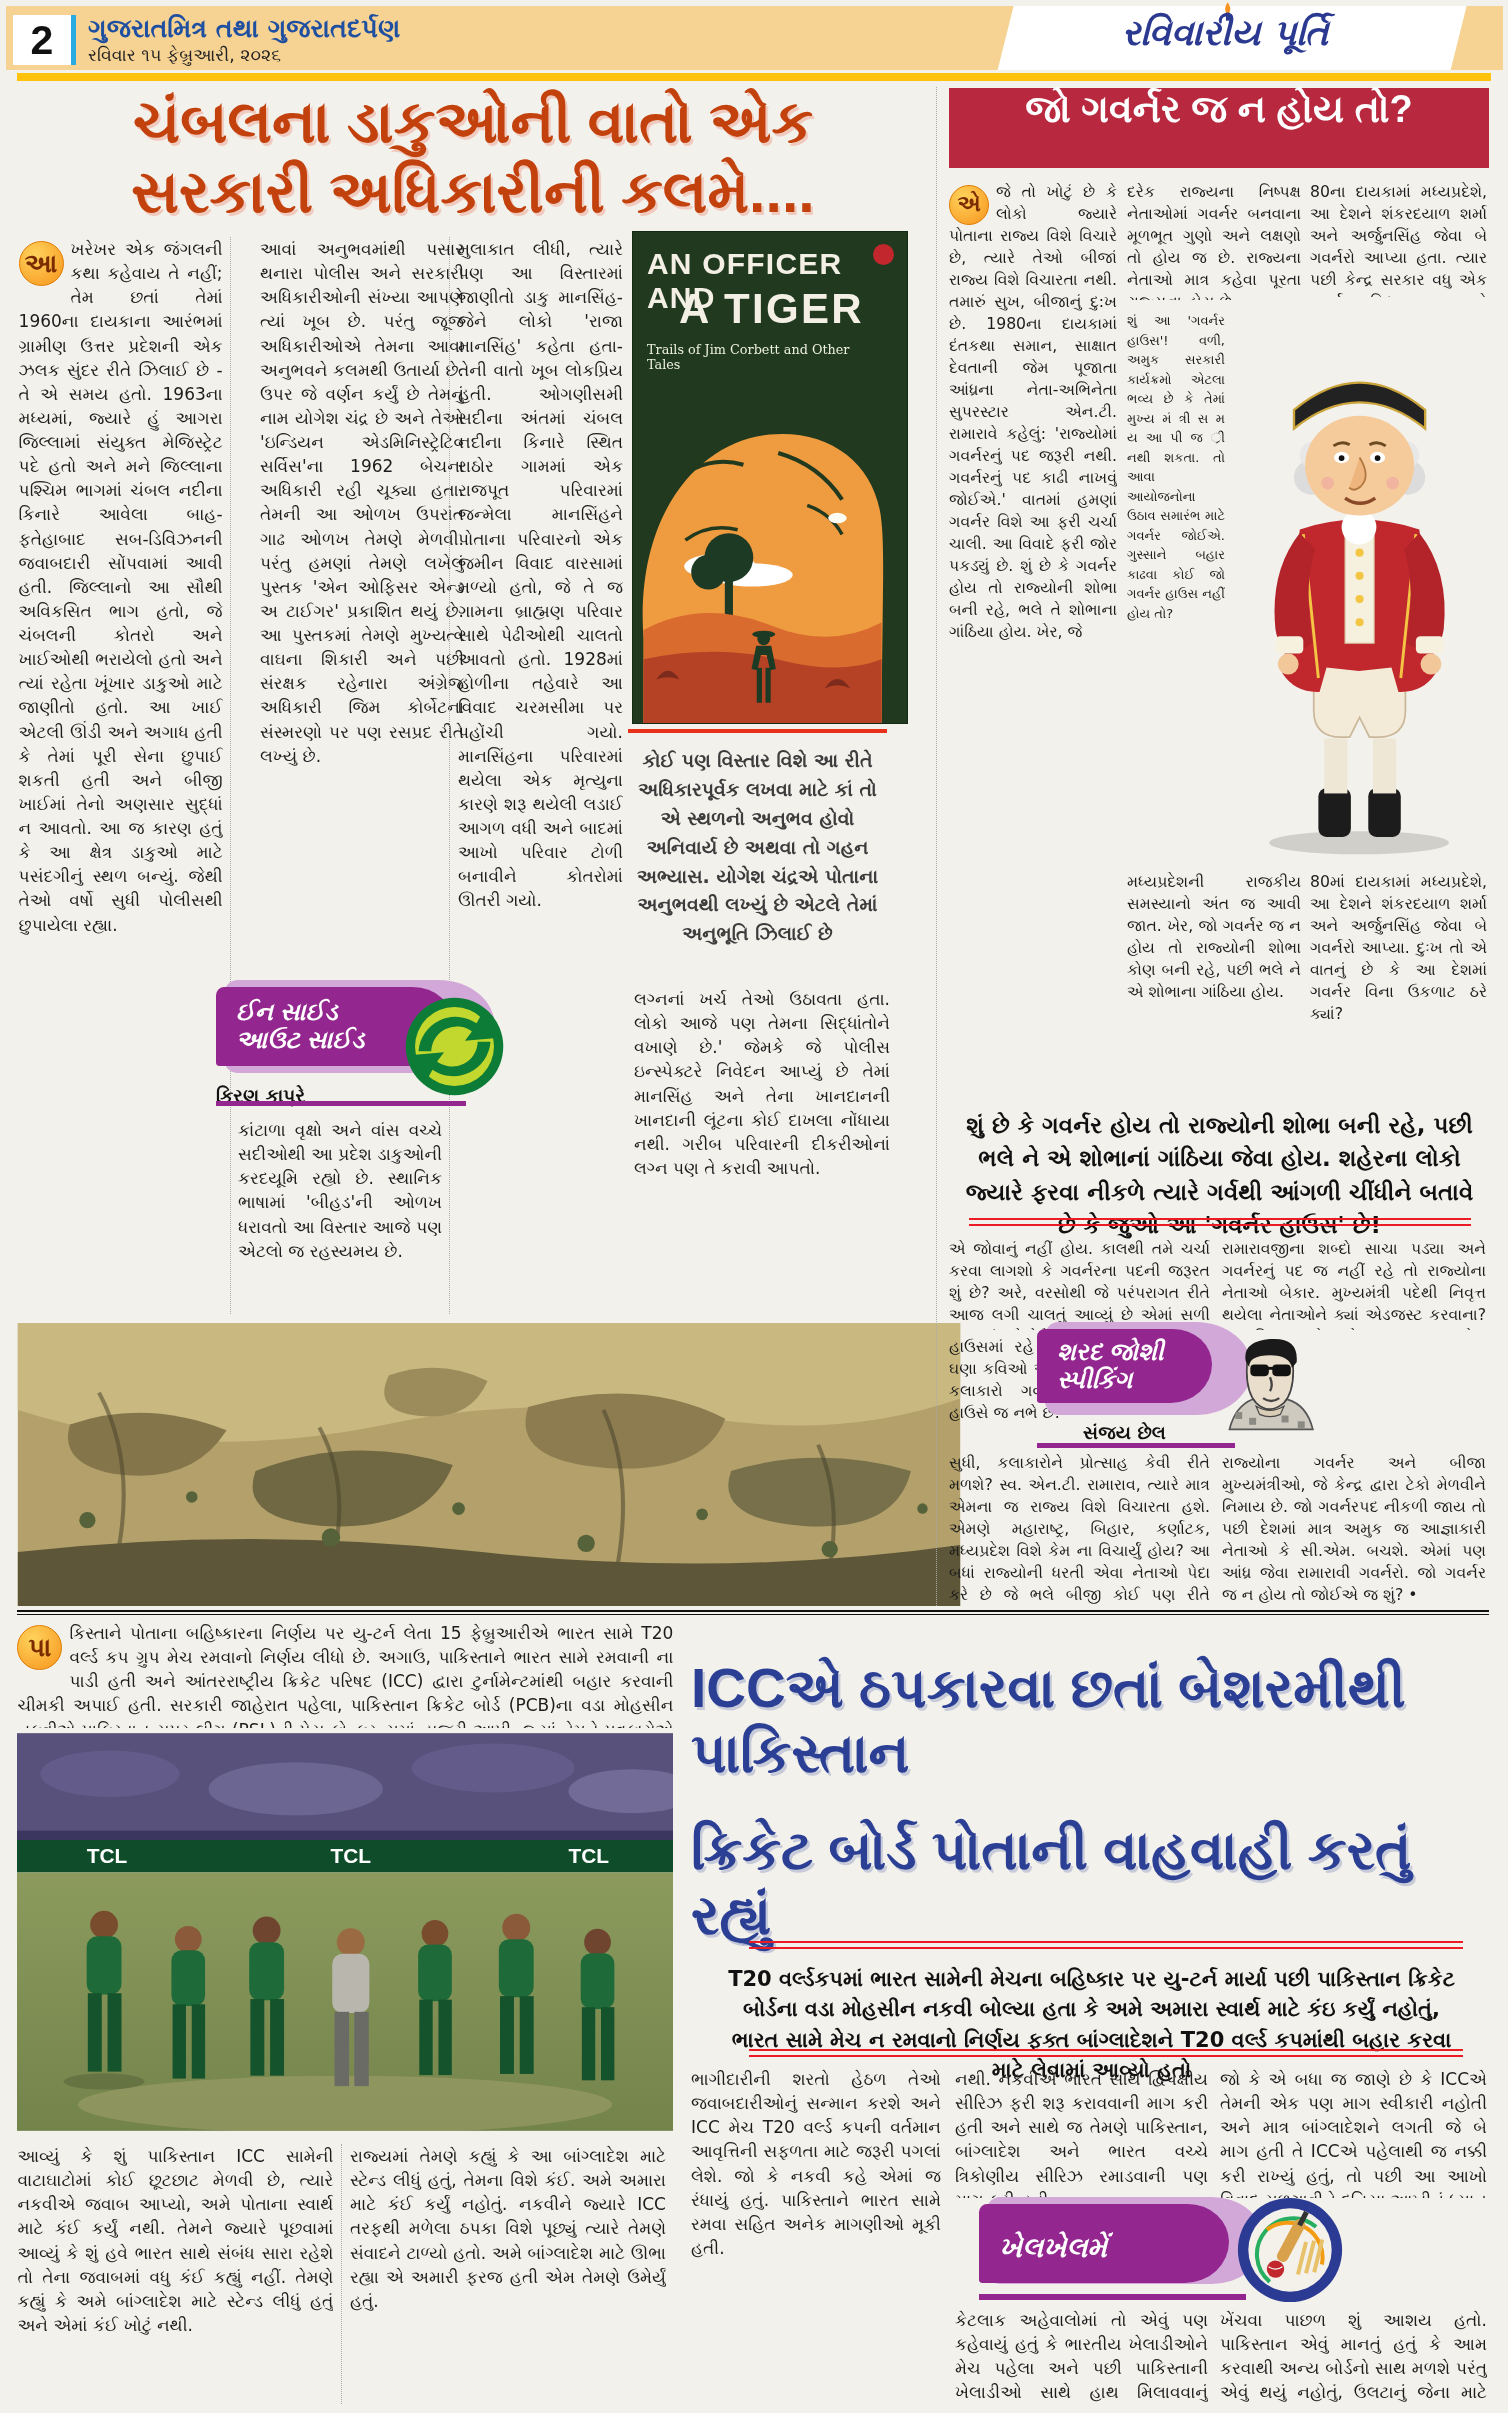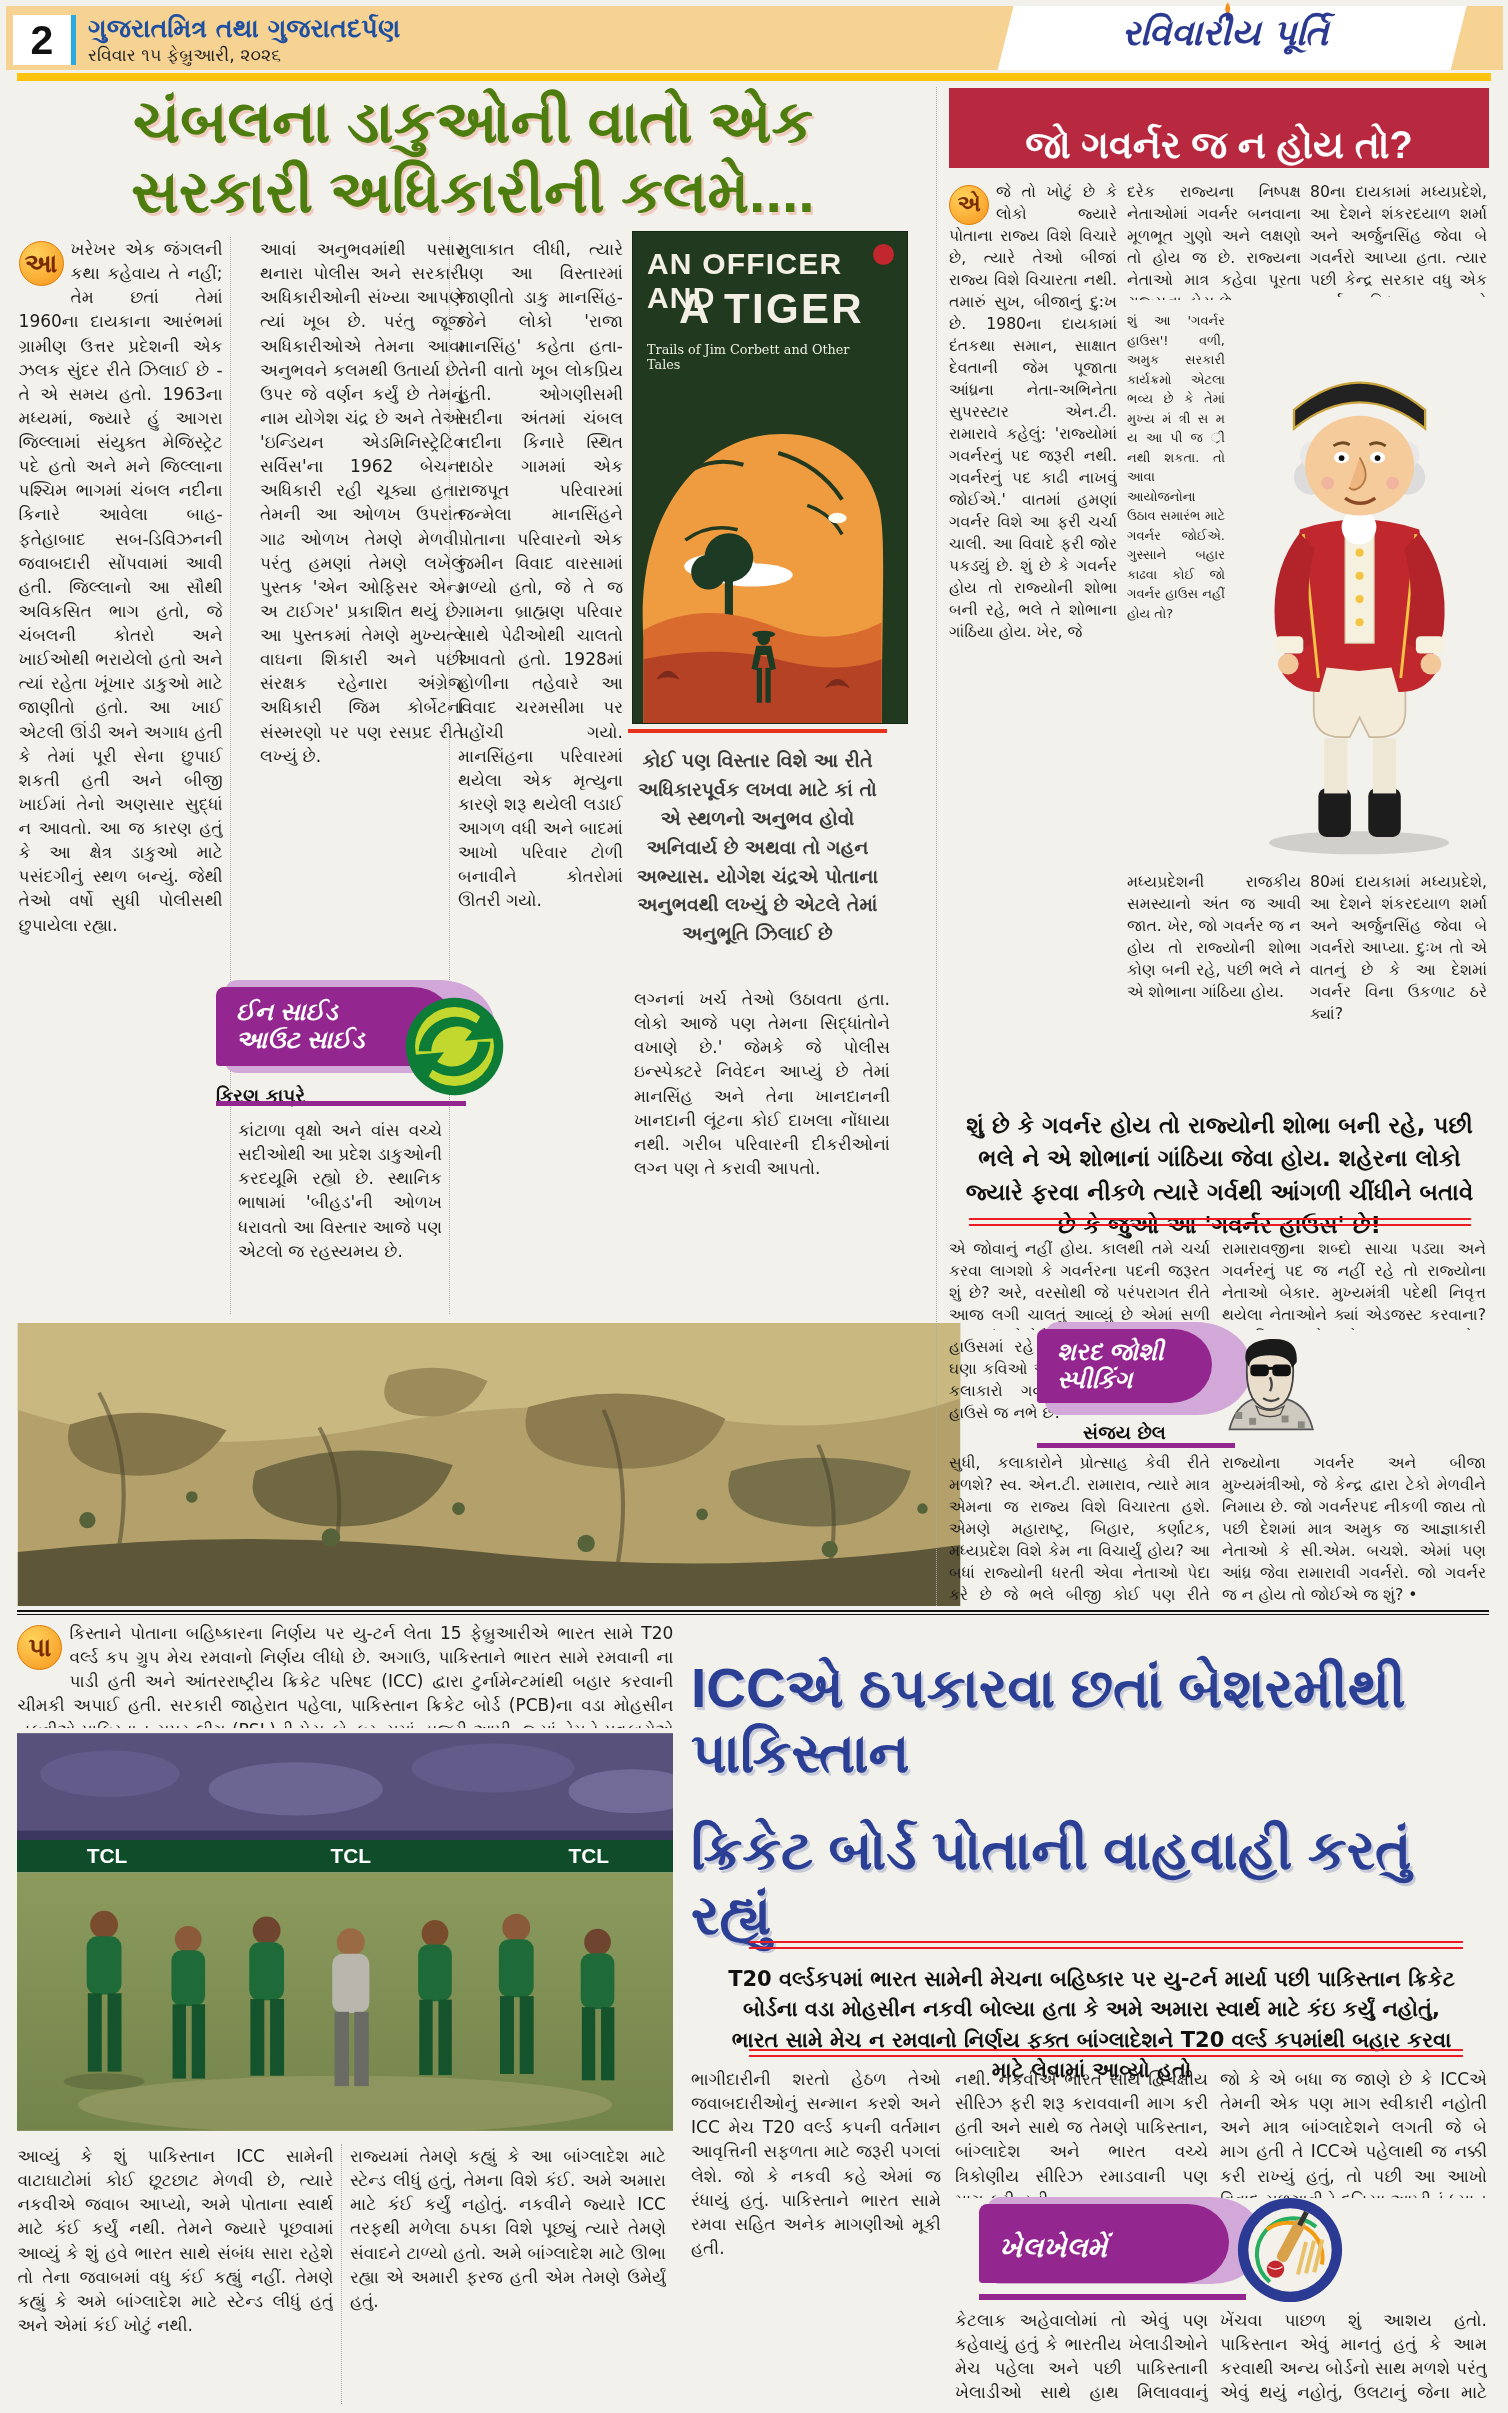--- a/index.html
+++ b/index.html
@@ -4,21 +4,21 @@
 <style>
   html,body{margin:0;padding:0;}
   body{width:1509px;height:2413px;position:relative;background:#f3f1ec;font-family:"DejaVu Sans",sans-serif;overflow:hidden;}
   .abs{position:absolute;}
   .col{font-size:17px;line-height:1.42;text-align:justify;color:#1c1c1c;overflow:hidden;word-break:break-word;}
   .col-sm{font-size:15.7px;line-height:1.40;}
   .vsep{border-left:1.7px dotted #a9a9a9;width:0;}
   .hsep-black{border-top:2.9px solid #111;border-bottom:1.2px solid #111;height:2.3px;}
   .red-double{border-top:2.9px solid #ec1c24;border-bottom:2.9px solid #ec1c24;height:3.5px;}
   .dropcap{float:left;width:43px;height:43px;border-radius:50%;background:radial-gradient(circle at 35% 30%,#ffd35c,#f7941d);color:#7a2c00;font-weight:bold;font-size:25.6px;display:flex;align-items:center;justify-content:center;margin:3.5px 7px 0 0;border:1.7px solid #e07c00;}
-  .headline-main{color:#4d7c0f;font-weight:bold;text-align:center;text-shadow:2.3px 2.9px 0 rgba(232,64,28,.22);font-family:"Liberation Sans",sans-serif;}
+  .headline-main{color:#c2410c;font-weight:bold;text-align:center;text-shadow:2.3px 2.9px 0 rgba(232,64,28,.22);font-family:"Liberation Sans",sans-serif;}
   .headline-blue{color:#2b3f94;font-weight:bold;text-align:left;text-shadow:2.3px 2.9px 0 rgba(43,63,148,.22);font-family:"Liberation Sans",sans-serif;}
   .badge{position:absolute;}
   .badge .blob-back{position:absolute;left:8.1px;top:-7px;right:-5.8px;height:78%;background:#d2a8d8;border-radius:17.4px 70px 70px 17.4px / 17.4px 58px 58px 17.4px;}
   .badge .blob{position:absolute;left:0;top:0;right:35px;height:66%;background:#93278f;border-radius:14px 70px 75px 5.8px / 14px 64px 70px 5.8px;display:flex;flex-direction:column;justify-content:center;padding-left:20px;font-style:italic;}
   .badge .blob .bl{color:#fff;font-weight:bold;font-size:24.4px;line-height:1.15;font-family:"Liberation Sans",sans-serif;}
   .badge .byline{position:absolute;left:0;right:35px;bottom:23px;height:0;}
   .badge .byline span{font-size:18.6px;font-weight:bold;color:#111;}
   .badge .brule{position:absolute;left:0;right:23px;bottom:0;height:5.2px;background:#93278f;}
   .quote{font-weight:bold;color:#111;text-align:center;font-size:23px;line-height:1.45;}
   .caption{font-weight:bold;color:#3c3c3c;text-align:center;font-size:19px;line-height:1.52;}
@@ -129,21 +129,21 @@
       <circle cx="760" cy="320" r="11"></circle>
       <circle cx="980" cy="380" r="15"></circle>
       <circle cx="1180" cy="330" r="10"></circle>
       <circle cx="1400" cy="390" r="14"></circle>
       <circle cx="1560" cy="320" r="9"></circle>
   </g>
 </svg>
 
 <div class="abs vsep" style="left:936px;top:87px;height:1519px;"></div>
 
-<div class="abs" style="left:949px;top:88px;width:540px;height:80px;background:#b8293f;display:flex;align-items:flex-end;justify-content:center;">
+<div class="abs" style="left:949px;top:88px;width:540px;height:80px;background:#b8293f;display:flex;align-items:flex-start;justify-content:center;">
   <span style="color:#fff;font-weight:bold;font-size:38px;font-family:'Liberation Sans',sans-serif;">જો ગવર્નર જ ન હોય તો?</span>
 </div>
 
 <div class="abs col col-sm" style="left:949px;top:181px;width:168px;height:918px;">
   <span class="dropcap" style="width:38px;height:38px;font-size:22px;">એ</span>
   <span>જે તો ખોટું છે કે લોકો જ્યારે પોતાના રાજ્ય વિશે વિચારે છે, ત્યારે તેઓ બીજાં રાજ્ય વિશે વિચારતા નથી. તમારું સુખ, બીજાનું દુ:ખ છે. 1980ના દાયકામાં દંતકથા સમાન, સાક્ષાત દેવતાની જેમ પૂજાતા આંધ્રના નેતા-અભિનેતા સુપરસ્ટાર એન.ટી. રામારાવે કહેલું: 'રાજ્યોમાં ગવર્નરનું પદ જરૂરી નથી. ગવર્નરનું પદ કાઢી નાખવું જોઈએ.' વાતમાં હમણાં ગવર્નર વિશે આ ફરી ચર્ચા ચાલી. આ વિવાદે ફરી જોર પકડ્યું છે. શું છે કે ગવર્નર હોય તો રાજ્યોની શોભા બની રહે, ભલે તે શોભાના ગાંઠિયા હોય. ખેર, જે</span>
 </div>
 <div class="abs col col-sm" style="left:1127px;top:181px;width:174px;height:119px;">
   <span>દરેક રાજ્યના નિષ્પક્ષ નેતાઓમાં ગવર્નર બનવાના મૂળભૂત ગુણો અને લક્ષણો તો હોય જ છે. રાજ્યના નેતાઓ માત્ર કહેવા પૂરતા રાજ્યના હોય છે.</span>
 </div>

